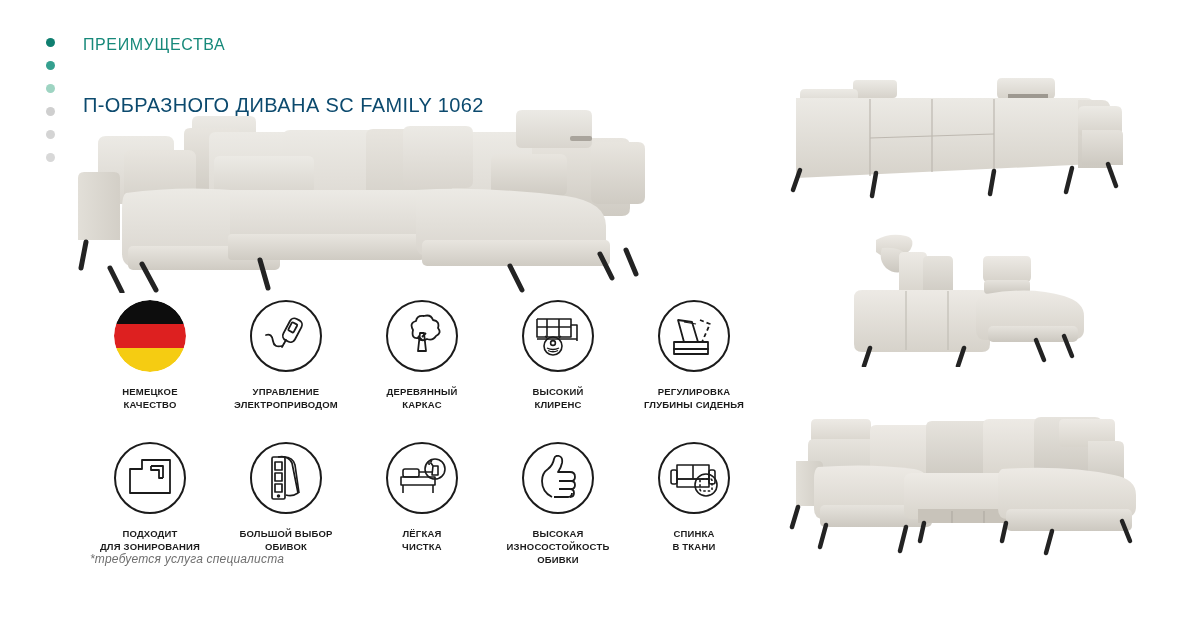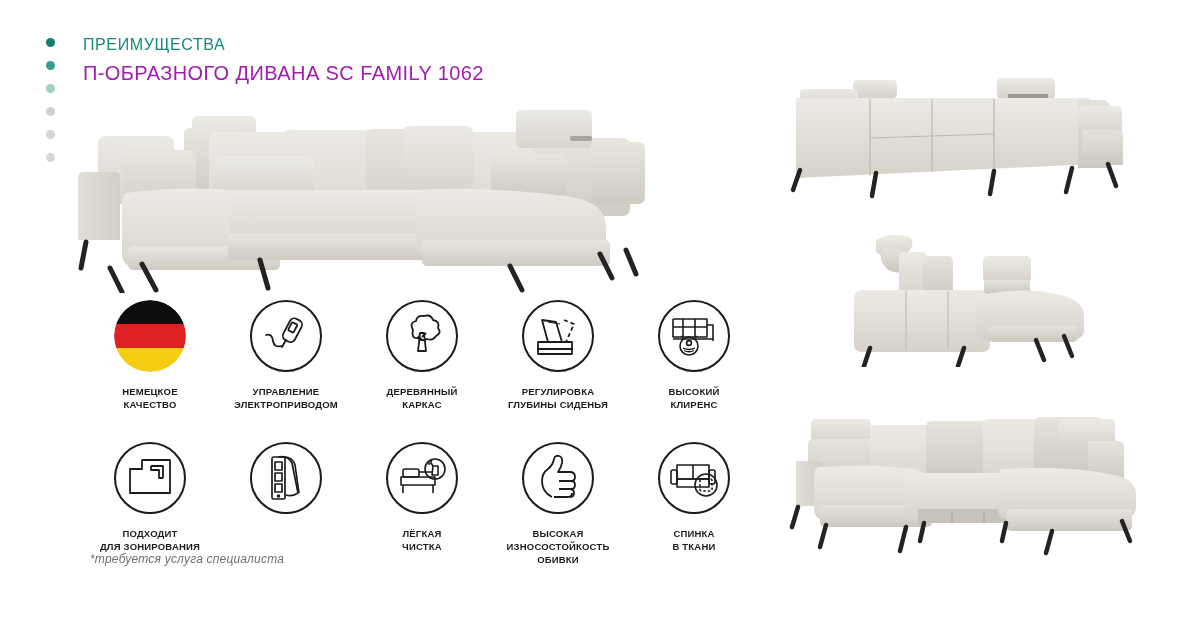--- a/index.html
+++ b/index.html
@@ -128,21 +128,21 @@
       <span class="deco-dot" style="background: rgb(15, 127, 112);"></span>
       <span class="deco-dot" style="background: rgb(53, 160, 143);"></span>
       <span class="deco-dot" style="background: rgb(158, 212, 194);"></span>
       <span class="deco-dot" style="background: rgb(207, 207, 207);"></span>
       <span class="deco-dot" style="background: rgb(212, 212, 212);"></span>
       <span class="deco-dot" style="background: rgb(216, 216, 216);"></span>
     </div>
 
   <div id="heading-block">
     <div id="page-title" style="color: rgb(23, 137, 122);">ПРЕИМУЩЕСТВА</div>
-    <div id="page-subtitle" style="color: #a21caf;">П-ОБРАЗНОГО ДИВАНА SC FAMILY 1062</div>
+    <div id="page-subtitle" style="color: #0c4a6e; margin-top: 32px;">П-ОБРАЗНОГО ДИВАНА SC FAMILY 1062</div>
   </div>
 
   <div class="sofa-figure" id="sofa-main">
     <svg viewBox="0 0 610 195" xmlns="http://www.w3.org/2000/svg">
       <defs>
         <linearGradient id="fa" x1="0" y1="0" x2="0" y2="1">
           <stop offset="0" stop-color="#eceae5"></stop>
             <stop offset="1" stop-color="#d9d5ce"></stop>
         </linearGradient>
         <linearGradient id="fb" x1="0" y1="0" x2="0" y2="1">
@@ -370,50 +370,50 @@
           <path d="M21 20 l-2 18 h8 l-2 -18z"></path>
           <path d="M19 38 h8"></path>
           <path d="M23 24 l4 -4 M23 27 l-4 -4"></path>
         </svg>
       </div>
       <div class="feature-label">ДЕРЕВЯННЫЙ<br>КАРКАС</div>
     </div>
 
     <div class="feature-cell">
       <div class="feature-badge">
-        <svg width="48" height="44" viewBox="0 0 48 44" fill="none" stroke="#1b1b1b" stroke-width="1.8" stroke-linejoin="round">
-          <path d="M8 6 l14 2 l6 20 h-14z"></path>
-          <path d="M14 8 l12 2" stroke-width="1.2"></path>
-          <path d="M30 6 l10 4 l-8 18" stroke-dasharray="4 3"></path>
-          <rect x="4" y="28" width="34" height="7"></rect>
-          <rect x="4" y="35" width="34" height="5"></rect>
-        </svg>
-      </div>
-      <div class="feature-label">РЕГУЛИРОВКА<br>ГЛУБИНЫ СИДЕНЬЯ</div>
-    </div>
-
-    <div class="feature-cell">
-      <div class="feature-badge">
         <svg width="50" height="46" viewBox="0 0 50 46" fill="none" stroke="#1b1b1b" stroke-width="1.6" stroke-linejoin="round">
           <path d="M4 6 h34 v6 h6 v16"></path>
           <path d="M4 6 v18 h34 v-12"></path>
           <path d="M14 6 v18 M26 6 v18 M4 14 h34"></path>
           <path d="M4 26 h40"></path>
           <circle cx="20" cy="33" r="9"></circle>
           <circle cx="20" cy="30" r="2.4"></circle>
           <path d="M14 35 q6 3 12 0" stroke-width="1.3"></path>
           <path d="M15 37.5 q5 2.5 10 0" stroke-width="1.3"></path>
           <path d="M26 25 l2 -2 M14 25 l-2 -2" stroke-width="1.3"></path>
         </svg>
       </div>
       <div class="feature-label">ВЫСОКИЙ<br>КЛИРЕНС</div>
     </div>
 
     <div class="feature-cell">
       <div class="feature-badge">
+        <svg width="48" height="44" viewBox="0 0 48 44" fill="none" stroke="#1b1b1b" stroke-width="1.8" stroke-linejoin="round">
+          <path d="M8 6 l14 2 l6 20 h-14z"></path>
+          <path d="M14 8 l12 2" stroke-width="1.2"></path>
+          <path d="M30 6 l10 4 l-8 18" stroke-dasharray="4 3"></path>
+          <rect x="4" y="28" width="34" height="7"></rect>
+          <rect x="4" y="35" width="34" height="5"></rect>
+        </svg>
+      </div>
+      <div class="feature-label">РЕГУЛИРОВКА<br>ГЛУБИНЫ СИДЕНЬЯ</div>
+    </div>
+
+    <div class="feature-cell">
+      <div class="feature-badge">
         <svg width="46" height="42" viewBox="0 0 46 42" fill="none" stroke="#1b1b1b" stroke-width="1.8" stroke-linejoin="round">
           <path d="M3 12 h12 v-9 h28 v33 h-40z"></path>
           <path d="M24 9 h12 v12"></path>
           <path d="M24 9 v4 h8 v8 h4"></path>
         </svg>
       </div>
       <div class="feature-label">ПОДХОДИТ<br>ДЛЯ ЗОНИРОВАНИЯ</div>
     </div>
 
     <div class="feature-cell">
@@ -421,20 +421,21 @@
         <svg width="44" height="48" viewBox="0 0 44 48" fill="none" stroke="#1b1b1b" stroke-width="1.7" stroke-linejoin="round">
           <path d="M14 3 q10 -2 14 6 l6 30 q-6 4 -12 2"></path>
           <path d="M20 3 q9 0 11 8 l4 28"></path>
           <rect x="8" y="3" width="13" height="42" rx="1.5"></rect>
           <rect x="11" y="8" width="7" height="8"></rect>
           <rect x="11" y="19" width="7" height="8"></rect>
           <rect x="11" y="30" width="7" height="8"></rect>
           <circle cx="14.5" cy="42" r="0.9" fill="#1b1b1b"></circle>
         </svg>
       </div>
+      <div class="feature-label">БОЛЬШОЙ ВЫБОР<br>ОБИВОК</div>
     </div>
 
     <div class="feature-cell">
       <div class="feature-badge">
         <svg width="50" height="40" viewBox="0 0 50 40" fill="none" stroke="#1b1b1b" stroke-width="1.6" stroke-linejoin="round">
           <rect x="6" y="11" width="16" height="8" rx="2"></rect>
           <path d="M4 19 h34 v8 h-34z"></path>
           <path d="M6 27 v8 M36 27 v8"></path>
           <path d="M22 14 h14"></path>
           <circle cx="38" cy="11" r="10"></circle>

